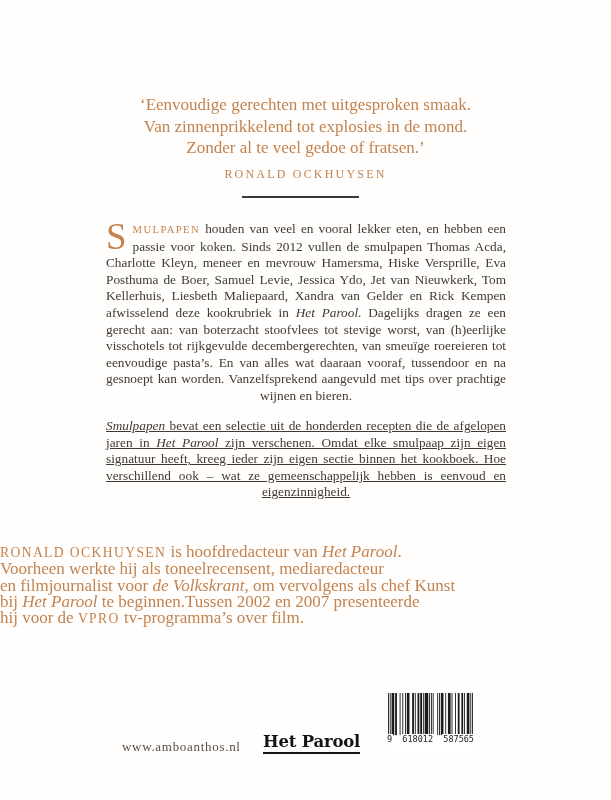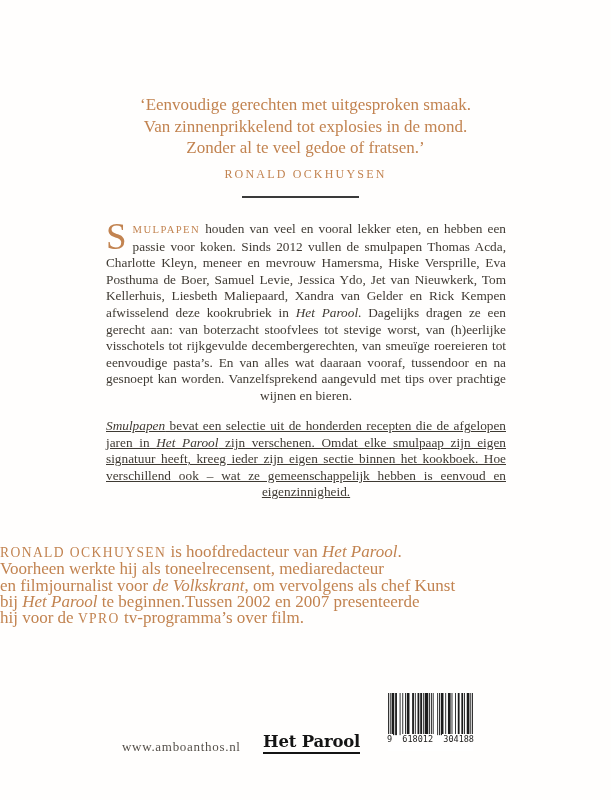--- a/index.html
+++ b/index.html
@@ -104,17 +104,17 @@
         <rect x="78" y="0" width="2" height="43" fill="#1b1b1b"></rect>
         <rect x="82" y="0" width="2" height="43" fill="#1b1b1b"></rect>
         <rect x="85" y="0" width="1" height="43" fill="#1b1b1b"></rect>
         <rect x="88" y="0" width="3" height="43" fill="#1b1b1b"></rect>
         <rect x="92" y="0" width="1" height="50" fill="#1b1b1b"></rect>
         <rect x="94" y="0" width="1" height="50" fill="#1b1b1b"></rect>
       </svg>
     <div class="barcode-digits">
       <span>9</span>
       <span>618012</span>
-      <span>304188</span>
+      <span>587565</span>
     </div>
   </div>
 
 </div>
 
 </body></html>

